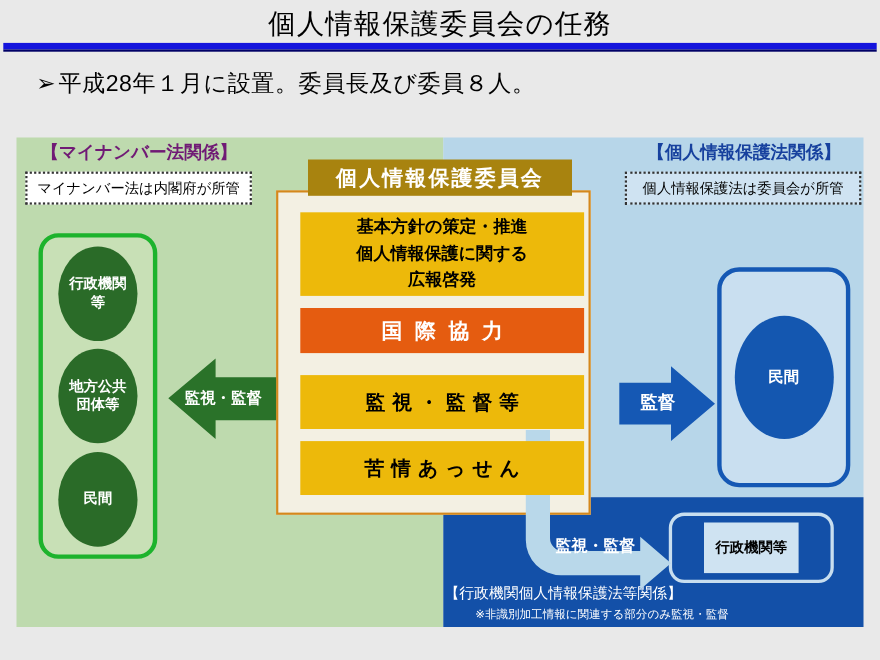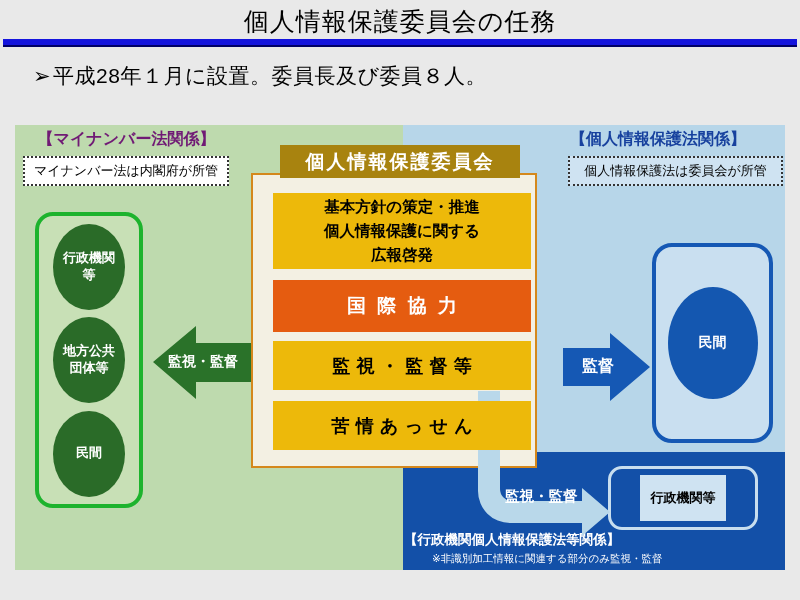--- a/index.html
+++ b/index.html
@@ -37,34 +37,34 @@
   .arrow-label{color:#fff;font-weight:bold;z-index:5;white-space:nowrap;font-family:Liberation Serif, serif;}
   .lbl-green{top:353px;left:160px;width:86px;text-align:center;font-size:14px;}
   .lbl-blue{top:356px;left:582px;font-size:16px;}
   .lbl-elbow{top:487px;left:505px;font-size:14.5px;}
 
   
   .committee-hd{top:145px;left:280px;width:240px;height:33px;background:#a8830f;color:#fff;font-size:19px;font-weight:bold;letter-spacing:2px;z-index:4;}
   .cream{top:173px;left:251px;width:282px;height:291px;background:#f3f0e3;border:2px solid #d4881c;z-index:2;}
   .task{left:273px;width:258px;font-weight:bold;z-index:4;text-align:center;}
   .task-policy{top:193px;height:76px;background:#edb90a;font-size:15.5px;line-height:1.55;flex-direction:column;}
-  .task-intl{top:280px;height:52px;background:#e55c10;color:#fff;font-size:19px;letter-spacing:.6em;text-indent:.6em;}
+  .task-intl{top:280px;height:41px;background:#e55c10;color:#fff;font-size:19px;letter-spacing:.6em;text-indent:.6em;}
   .task-monitor{top:341px;height:49px;background:#edb90a;font-size:18px;letter-spacing:.35em;text-indent:.35em;}
   .task-complaint{top:401px;height:49px;background:#edb90a;font-size:18px;letter-spacing:.35em;text-indent:.35em;}
 
   
-  .ppc-header{top:129px;left:570px;width:213px;text-align:left;font-size:16px;font-weight:bold;color:#17419e;z-index:2;}
+  .ppc-header{top:129px;left:570px;width:213px;text-align:center;font-size:16px;font-weight:bold;color:#17419e;z-index:2;}
   .ppc-note{top:156px;left:568px;width:211px;height:26px;background:#cfe3f2;border:2px dotted #333;font-size:13px;z-index:2;}
   .private-box{top:243px;left:652px;width:113px;height:192px;background:#c9dff0;border:4px solid #1558b4;border-radius:20px;z-index:2;}
   .b-ellipse{width:90px;height:112px;border-radius:50%;background:#1457b0;color:#fff;font-size:14px;font-weight:bold;}
 
   
   .admin-box{top:466px;left:608px;width:144px;height:58px;border:3px solid #c8deef;border-radius:14px;z-index:2;}
   .admin-inner{width:86px;height:46px;background:#cfe3f2;font-size:13px;font-weight:bold;color:#000;}
-  .admin-header{top:531px;left:404px;color:#fff;font-size:13.5px;font-weight:bold;z-index:2;white-space:nowrap;}
+  .admin-header{top:531px;left:404px;color:#fff;font-size:13.5px;font-weight:normal;z-index:2;white-space:nowrap;}
   .admin-note{top:552px;left:432px;color:#fff;font-size:10.5px;z-index:2;white-space:nowrap;}
 </style>
 </head>
 <body>
 
 <div class="abs slide-title">個人情報保護委員会の任務</div>
 <div class="abs rule-blue"></div>
 <div class="abs rule-navy"></div>
 <div class="abs bullet">
   <span class="mk">➢</span><span>平成28年１月に設置。委員長及び委員８人。</span>

